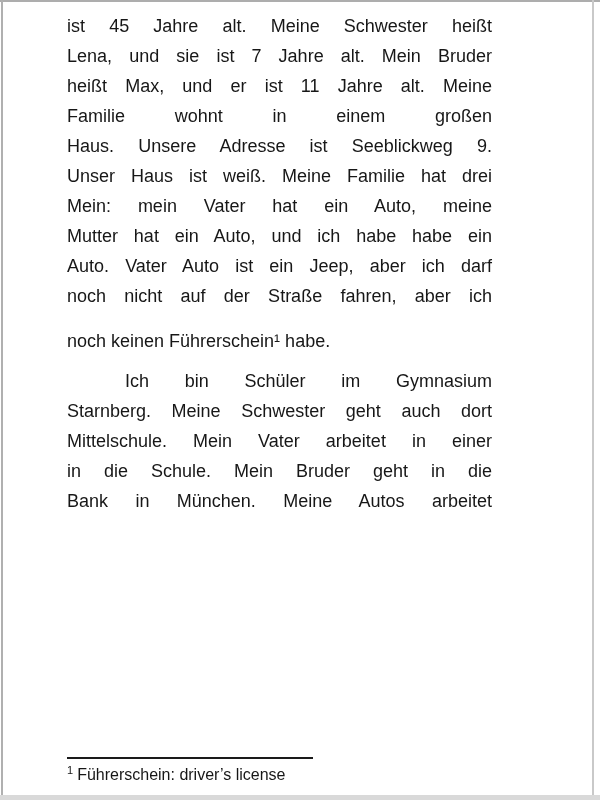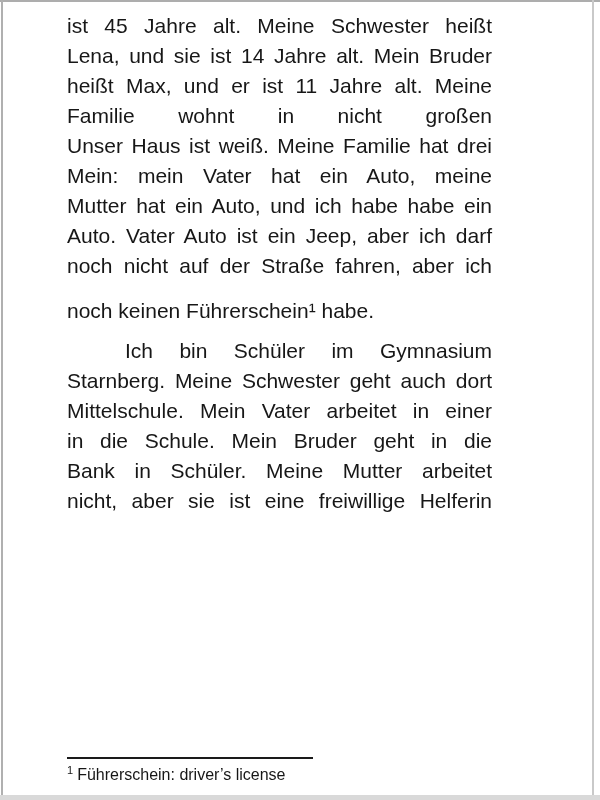--- a/index.html
+++ b/index.html
@@ -29,21 +29,21 @@
   }
   .edge-bottom {
     position: absolute; top: 795px; left: 0; width: 600px; height: 5px;
   }
   
   .content {
     position: absolute;
     left: 67px;
     top: 11px;
     width: 425px;
-    font-size: 21px;
+    font-size: 18px;
     line-height: 30px;
     letter-spacing: 0px;
   }
   .paragraph { margin: 0 0 10px 0; }
   .line {
     text-align: justify;
     text-align-last: justify;
     white-space: normal;
   }
   .line.last { text-align-last: left; margin-top: 15px; }
@@ -77,37 +77,37 @@
 <div class="page">
 
   <div class="edge-top" style="background: rgb(173, 173, 173);"></div>
   <div class="edge-left" style="background: rgb(176, 176, 176);"></div>
   <div class="edge-right" style="background: rgb(201, 201, 201);"></div>
   <div class="edge-bottom" style="background: rgb(217, 217, 217);"></div>
 
   <div class="content" style="color: rgb(23, 23, 23);">
       <div class="paragraph">
         <div class="line">ist 45 Jahre alt. Meine Schwester heißt</div>
-        <div class="line">Lena, und sie ist 14 Jahre alt. Mein Bruder</div>
+        <div class="line">Lena, und sie ist 7 Jahre alt. Mein Bruder</div>
         <div class="line">heißt Max, und er ist 11 Jahre alt. Meine</div>
-        <div class="line">Familie wohnt in nicht großen</div>
+        <div class="line">Familie wohnt in einem großen</div>
+        <div class="line">Haus. Unsere Adresse ist Seeblickweg 9.</div>
         <div class="line">Unser Haus ist weiß. Meine Familie hat drei</div>
         <div class="line">Mein: mein Vater hat ein Auto, meine</div>
         <div class="line">Mutter hat ein Auto, und ich habe habe ein</div>
         <div class="line">Auto. Vater Auto ist ein Jeep, aber ich darf</div>
         <div class="line">noch nicht auf der Straße fahren, aber ich</div>
         <div class="line last">noch keinen Führerschein¹ habe.</div>
       </div>
       <div class="paragraph">
         <div class="line indent">Ich bin Schüler im Gymnasium</div>
         <div class="line">Starnberg. Meine Schwester geht auch dort</div>
         <div class="line">Mittelschule. Mein Vater arbeitet in einer</div>
         <div class="line">in die Schule. Mein Bruder geht in die</div>
-        <div class="line">Bank in Schüler. Meine Mutter arbeitet</div>
-        <div class="line">nicht, aber sie ist eine freiwillige Helferin</div>
+        <div class="line">Bank in München. Meine Autos arbeitet</div>
       </div>
     </div>
 
   <div class="footnote-rule" style="background: rgb(26, 26, 26);"></div>
 
   <div class="footnote" style="color: rgb(23, 23, 23);">
     <sup>1</sup><span>Führerschein: driver’s license</span>
   </div>
 
 </div>

